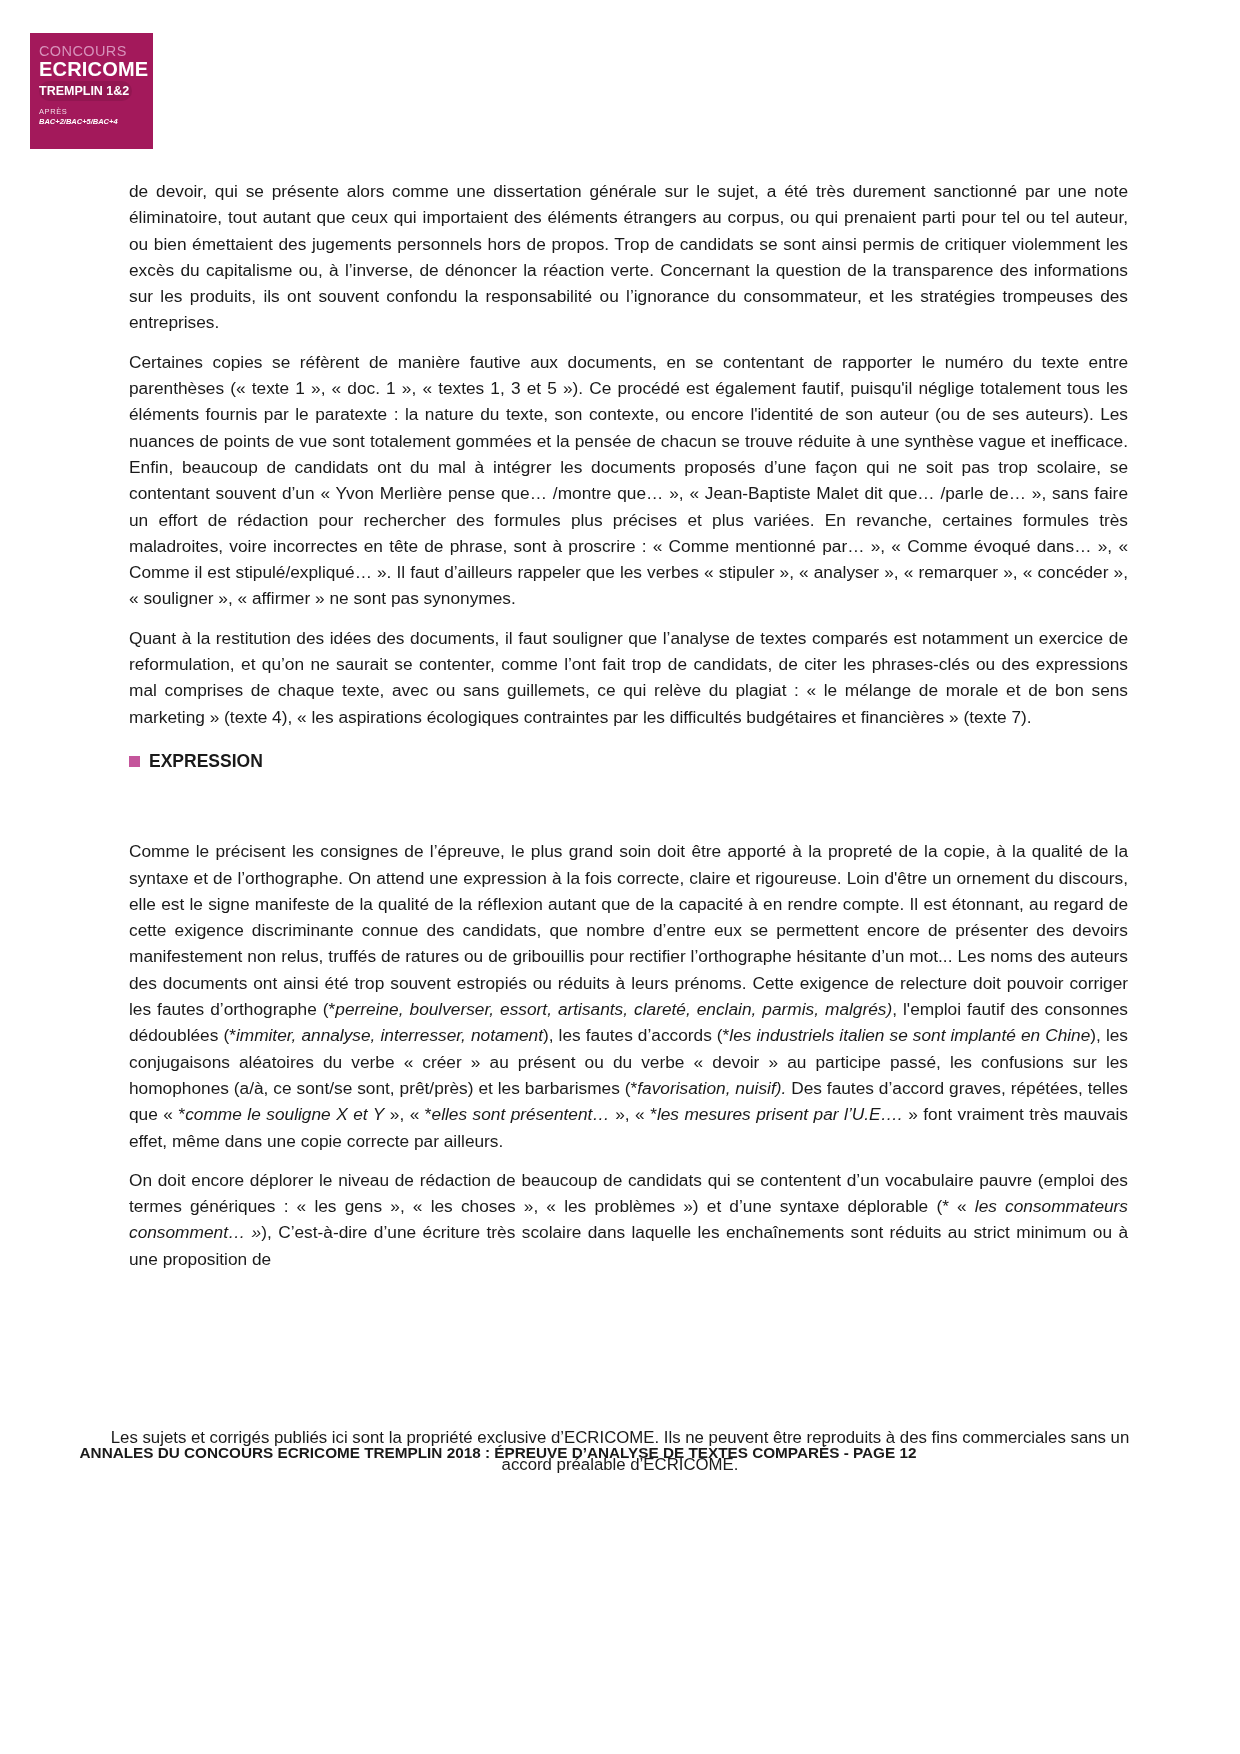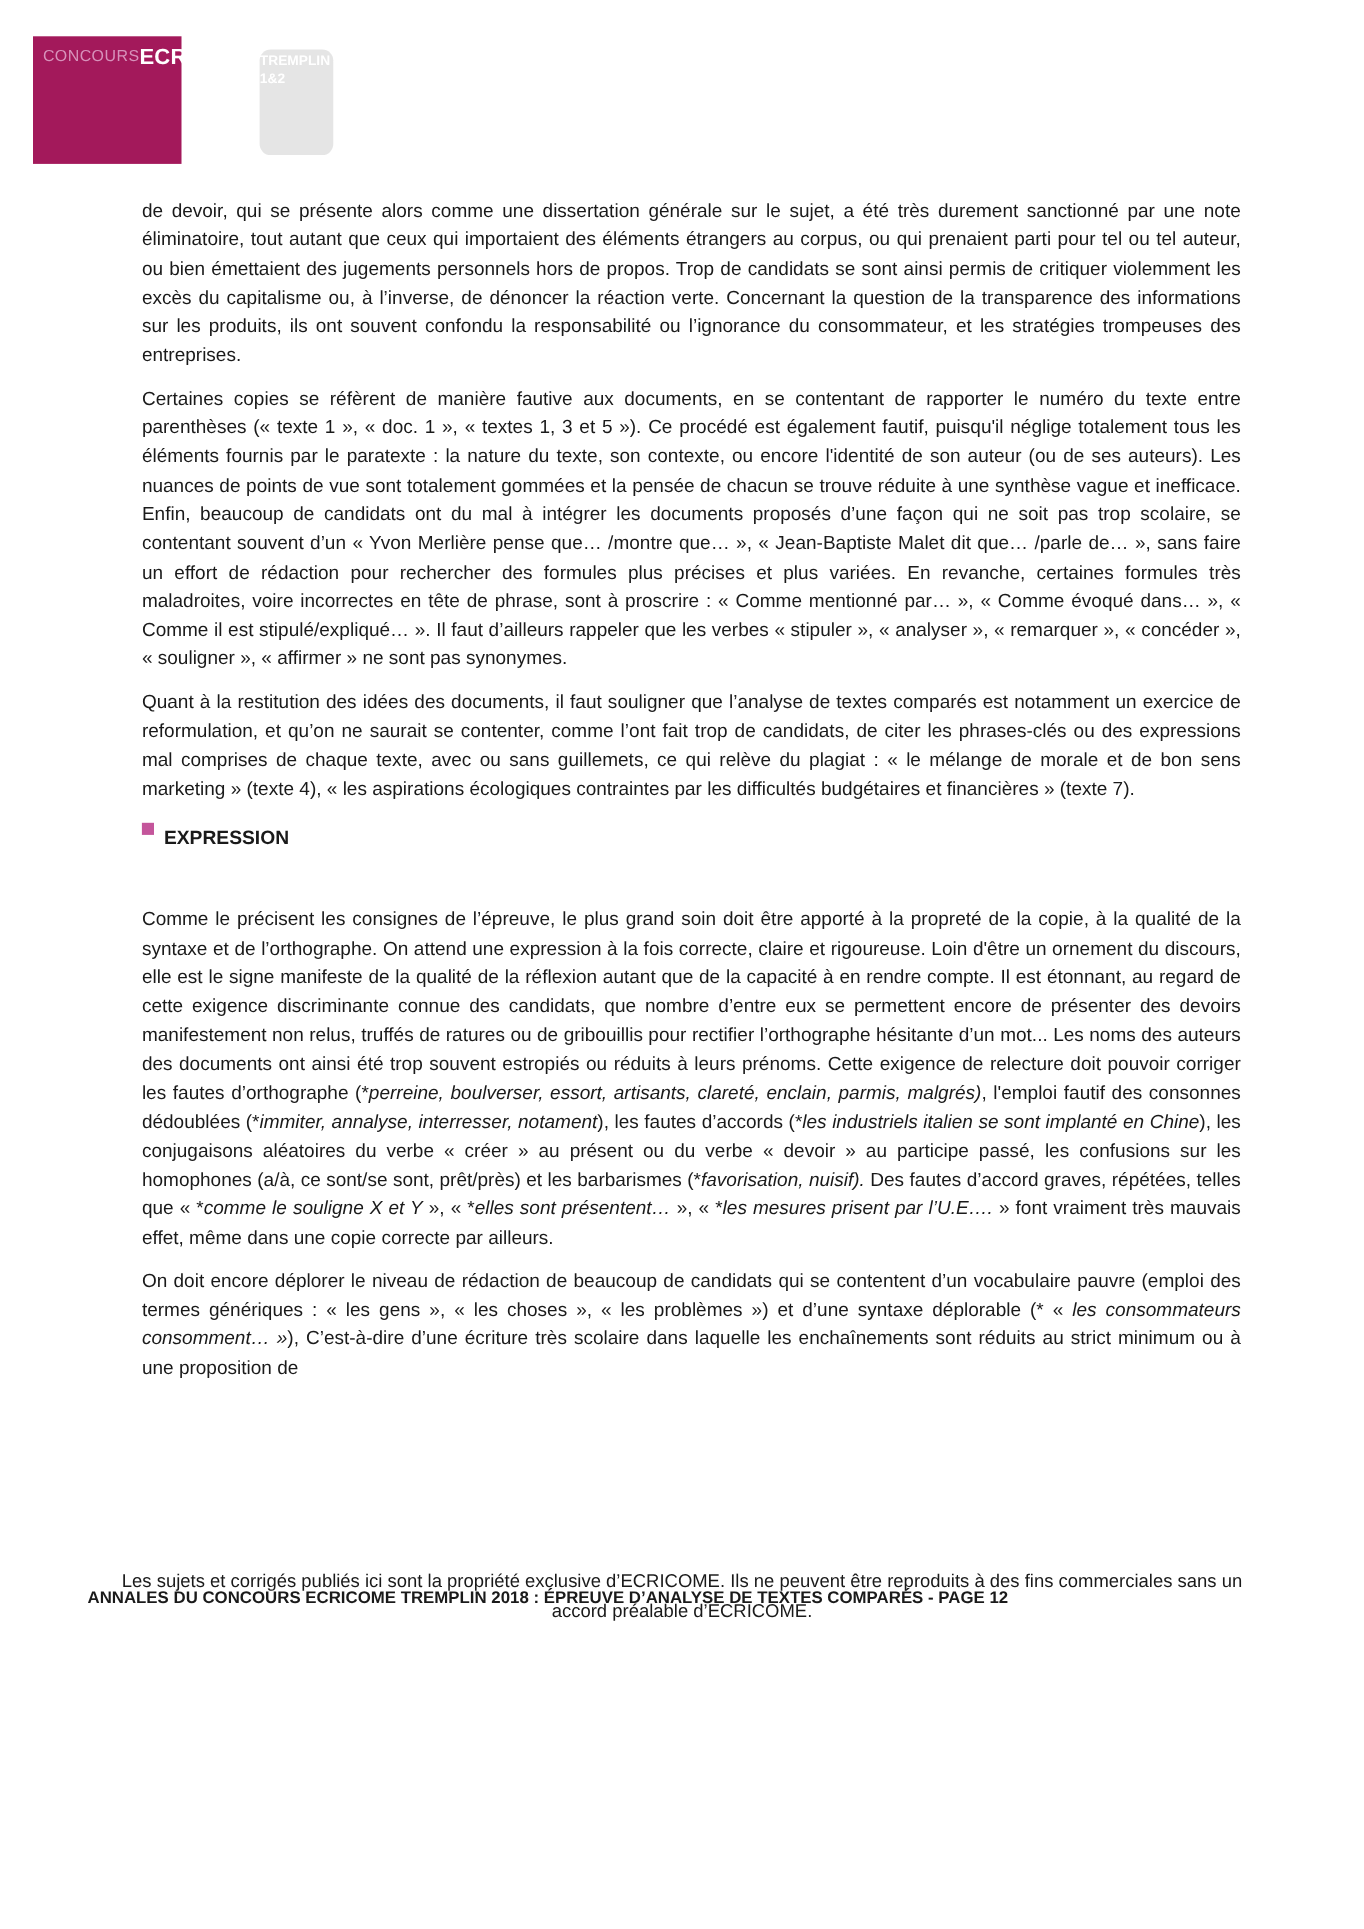--- a/index.html
+++ b/index.html
@@ -12,26 +12,26 @@
     font-family: "Liberation Sans", sans-serif;
     color: #1a1a1a;
     overflow: hidden;
   }
 
   
   .logo {
     position: absolute;
     left: 30px;
     top: 33px;
-    width: 135px;
+    width: 123px;
     height: 116px;
     background: var(--brand, #A3195B);
     padding: 10px 8px 8px 9px;
     display: flex;
-    flex-direction: row;
+    flex-direction: column;
     justify-content: flex-start;
   }
   .logo-concours {
     color: var(--logo-soft, #D792BB);
     font-size: 14.5px;
     font-weight: 400;
     letter-spacing: 0.4px;
     line-height: 17px;
   }
   .logo-ecricome {
@@ -77,23 +77,23 @@
     line-height: 26.3px;
     text-align: justify;
   }
   .content p.para {
     margin: 0 0 13px 0;
   }
   .content em { font-style: italic; }
 
   .section-heading {
     display: flex;
-    align-items: flex-start;
+    align-items: center;
     gap: 9px;
-    margin: 18px 0 48px 0;
+    margin: 18px 0 64px 0;
     font-size: 17.5px;
     font-weight: 700;
     color: #1a1a1a;
     text-align: left;
   }
   .section-heading .bullet {
     display: inline-block;
     width: 11px;
     height: 11px;
     background: var(--accent, #C4559B);

